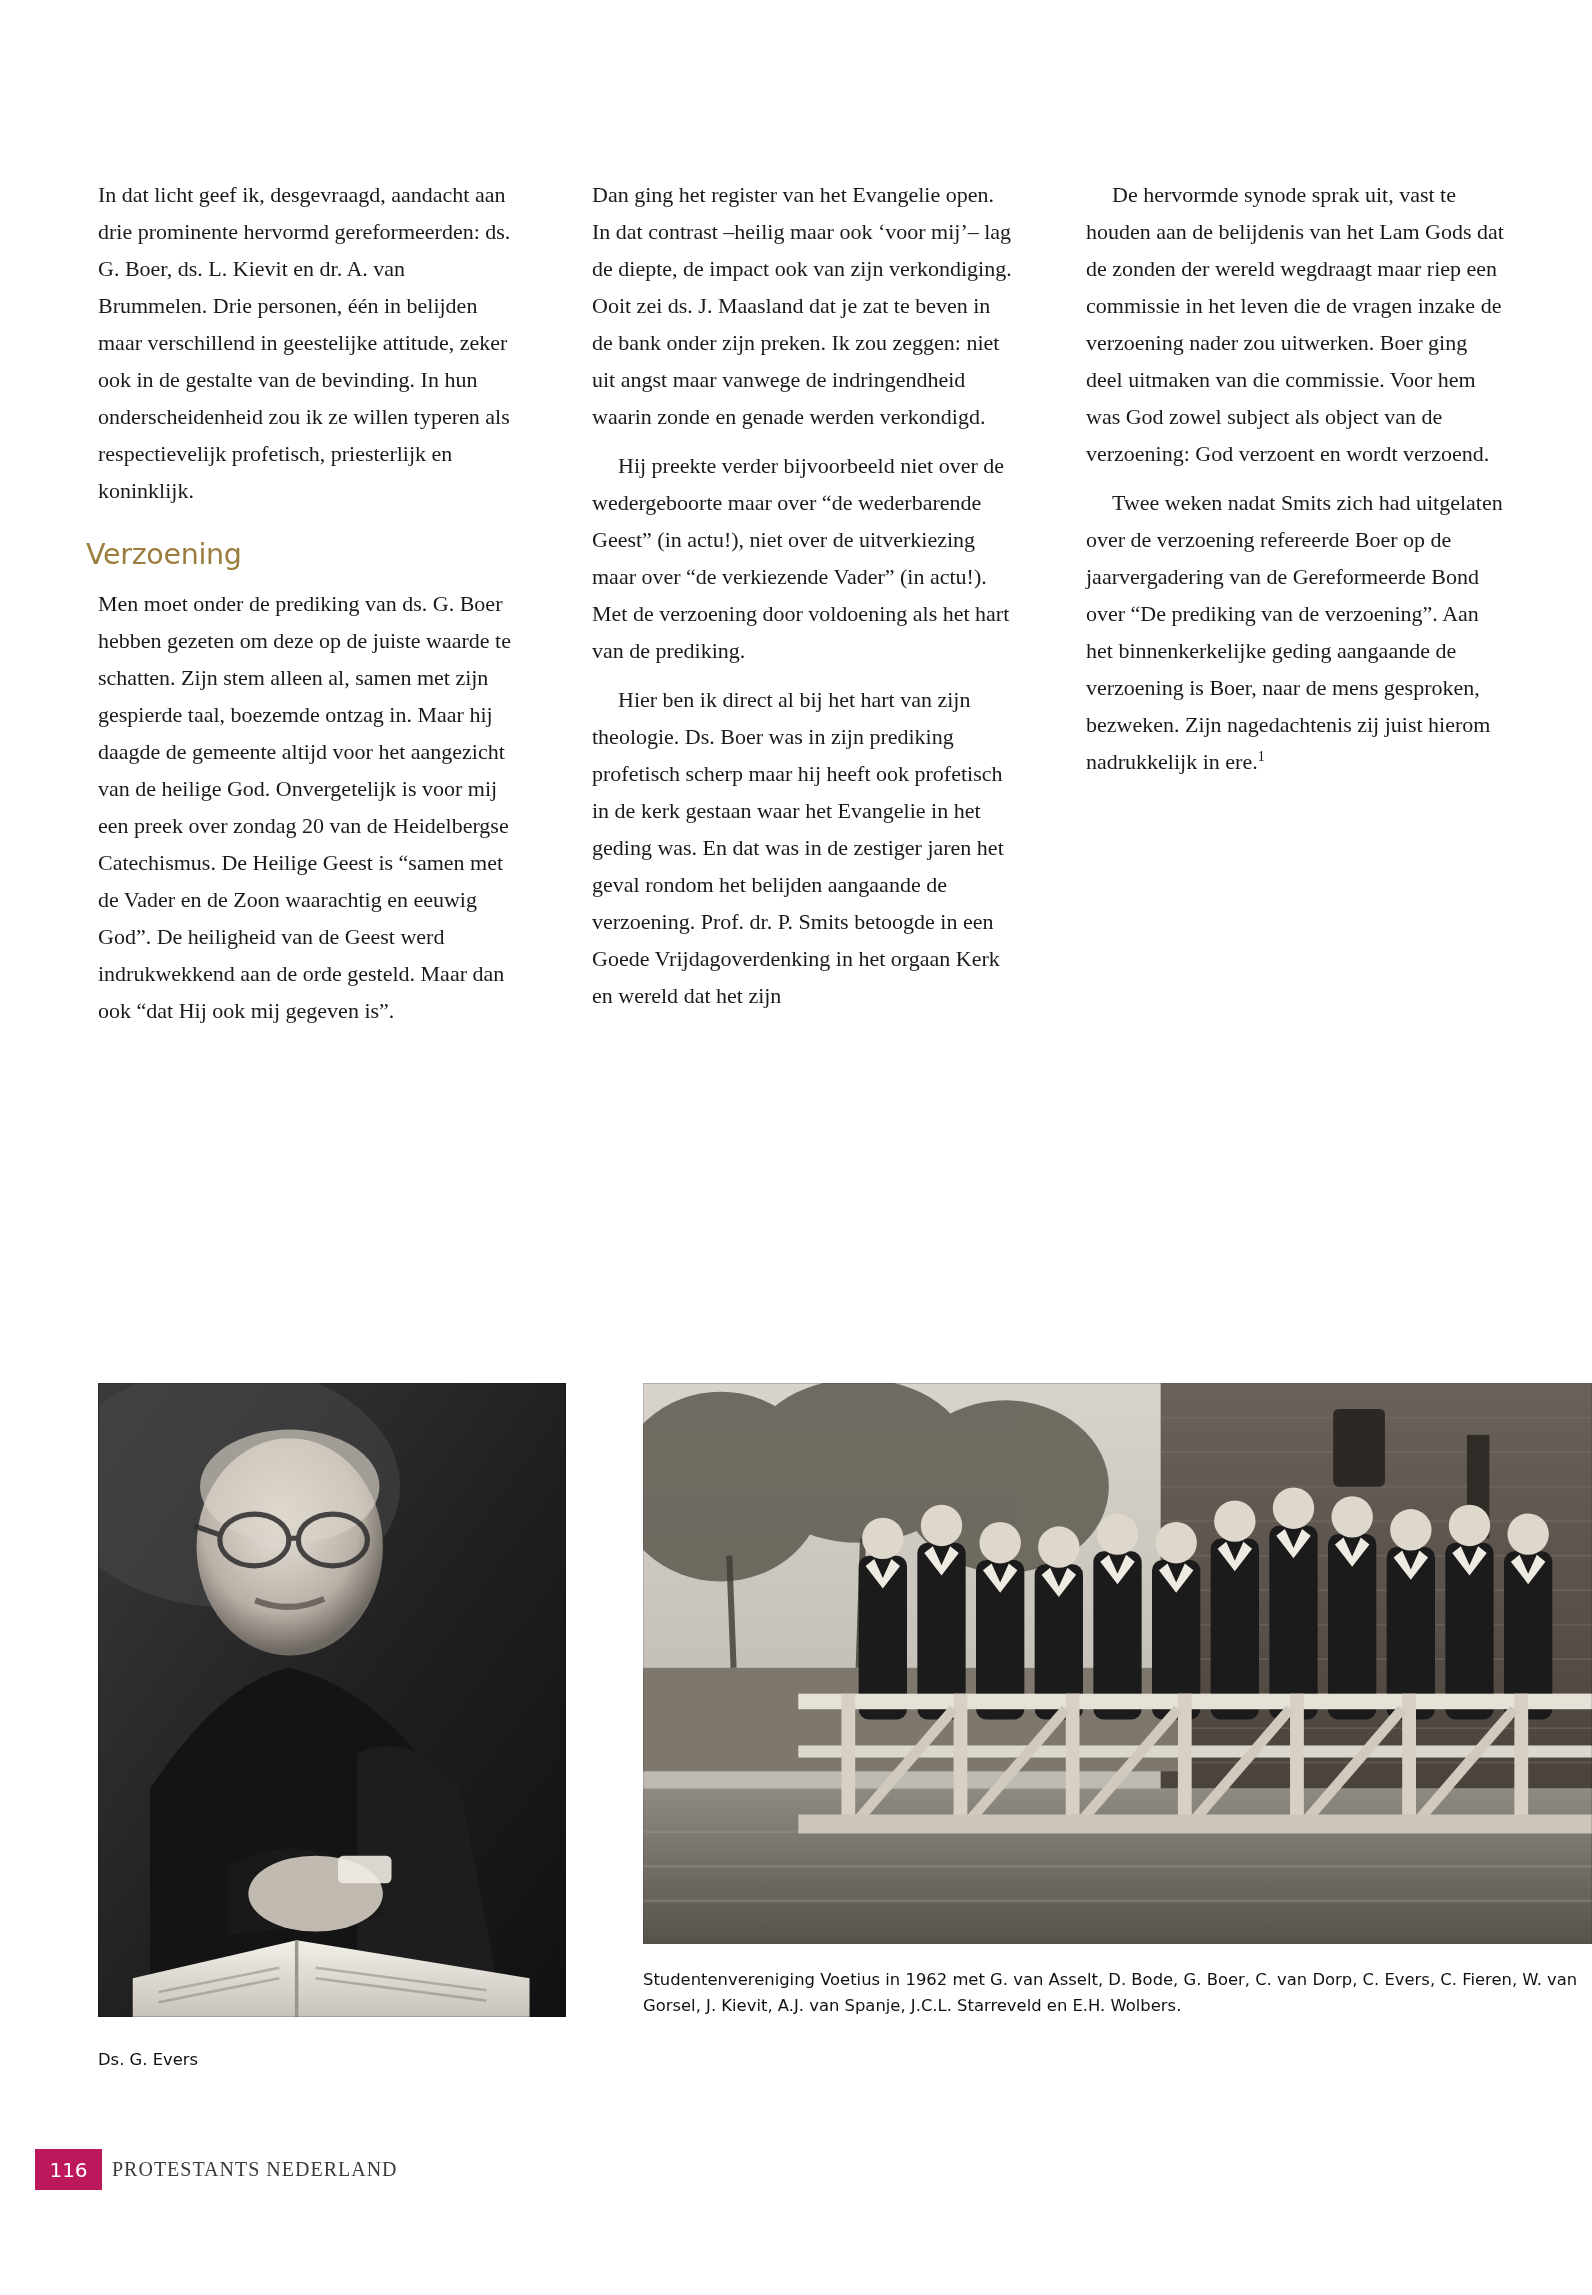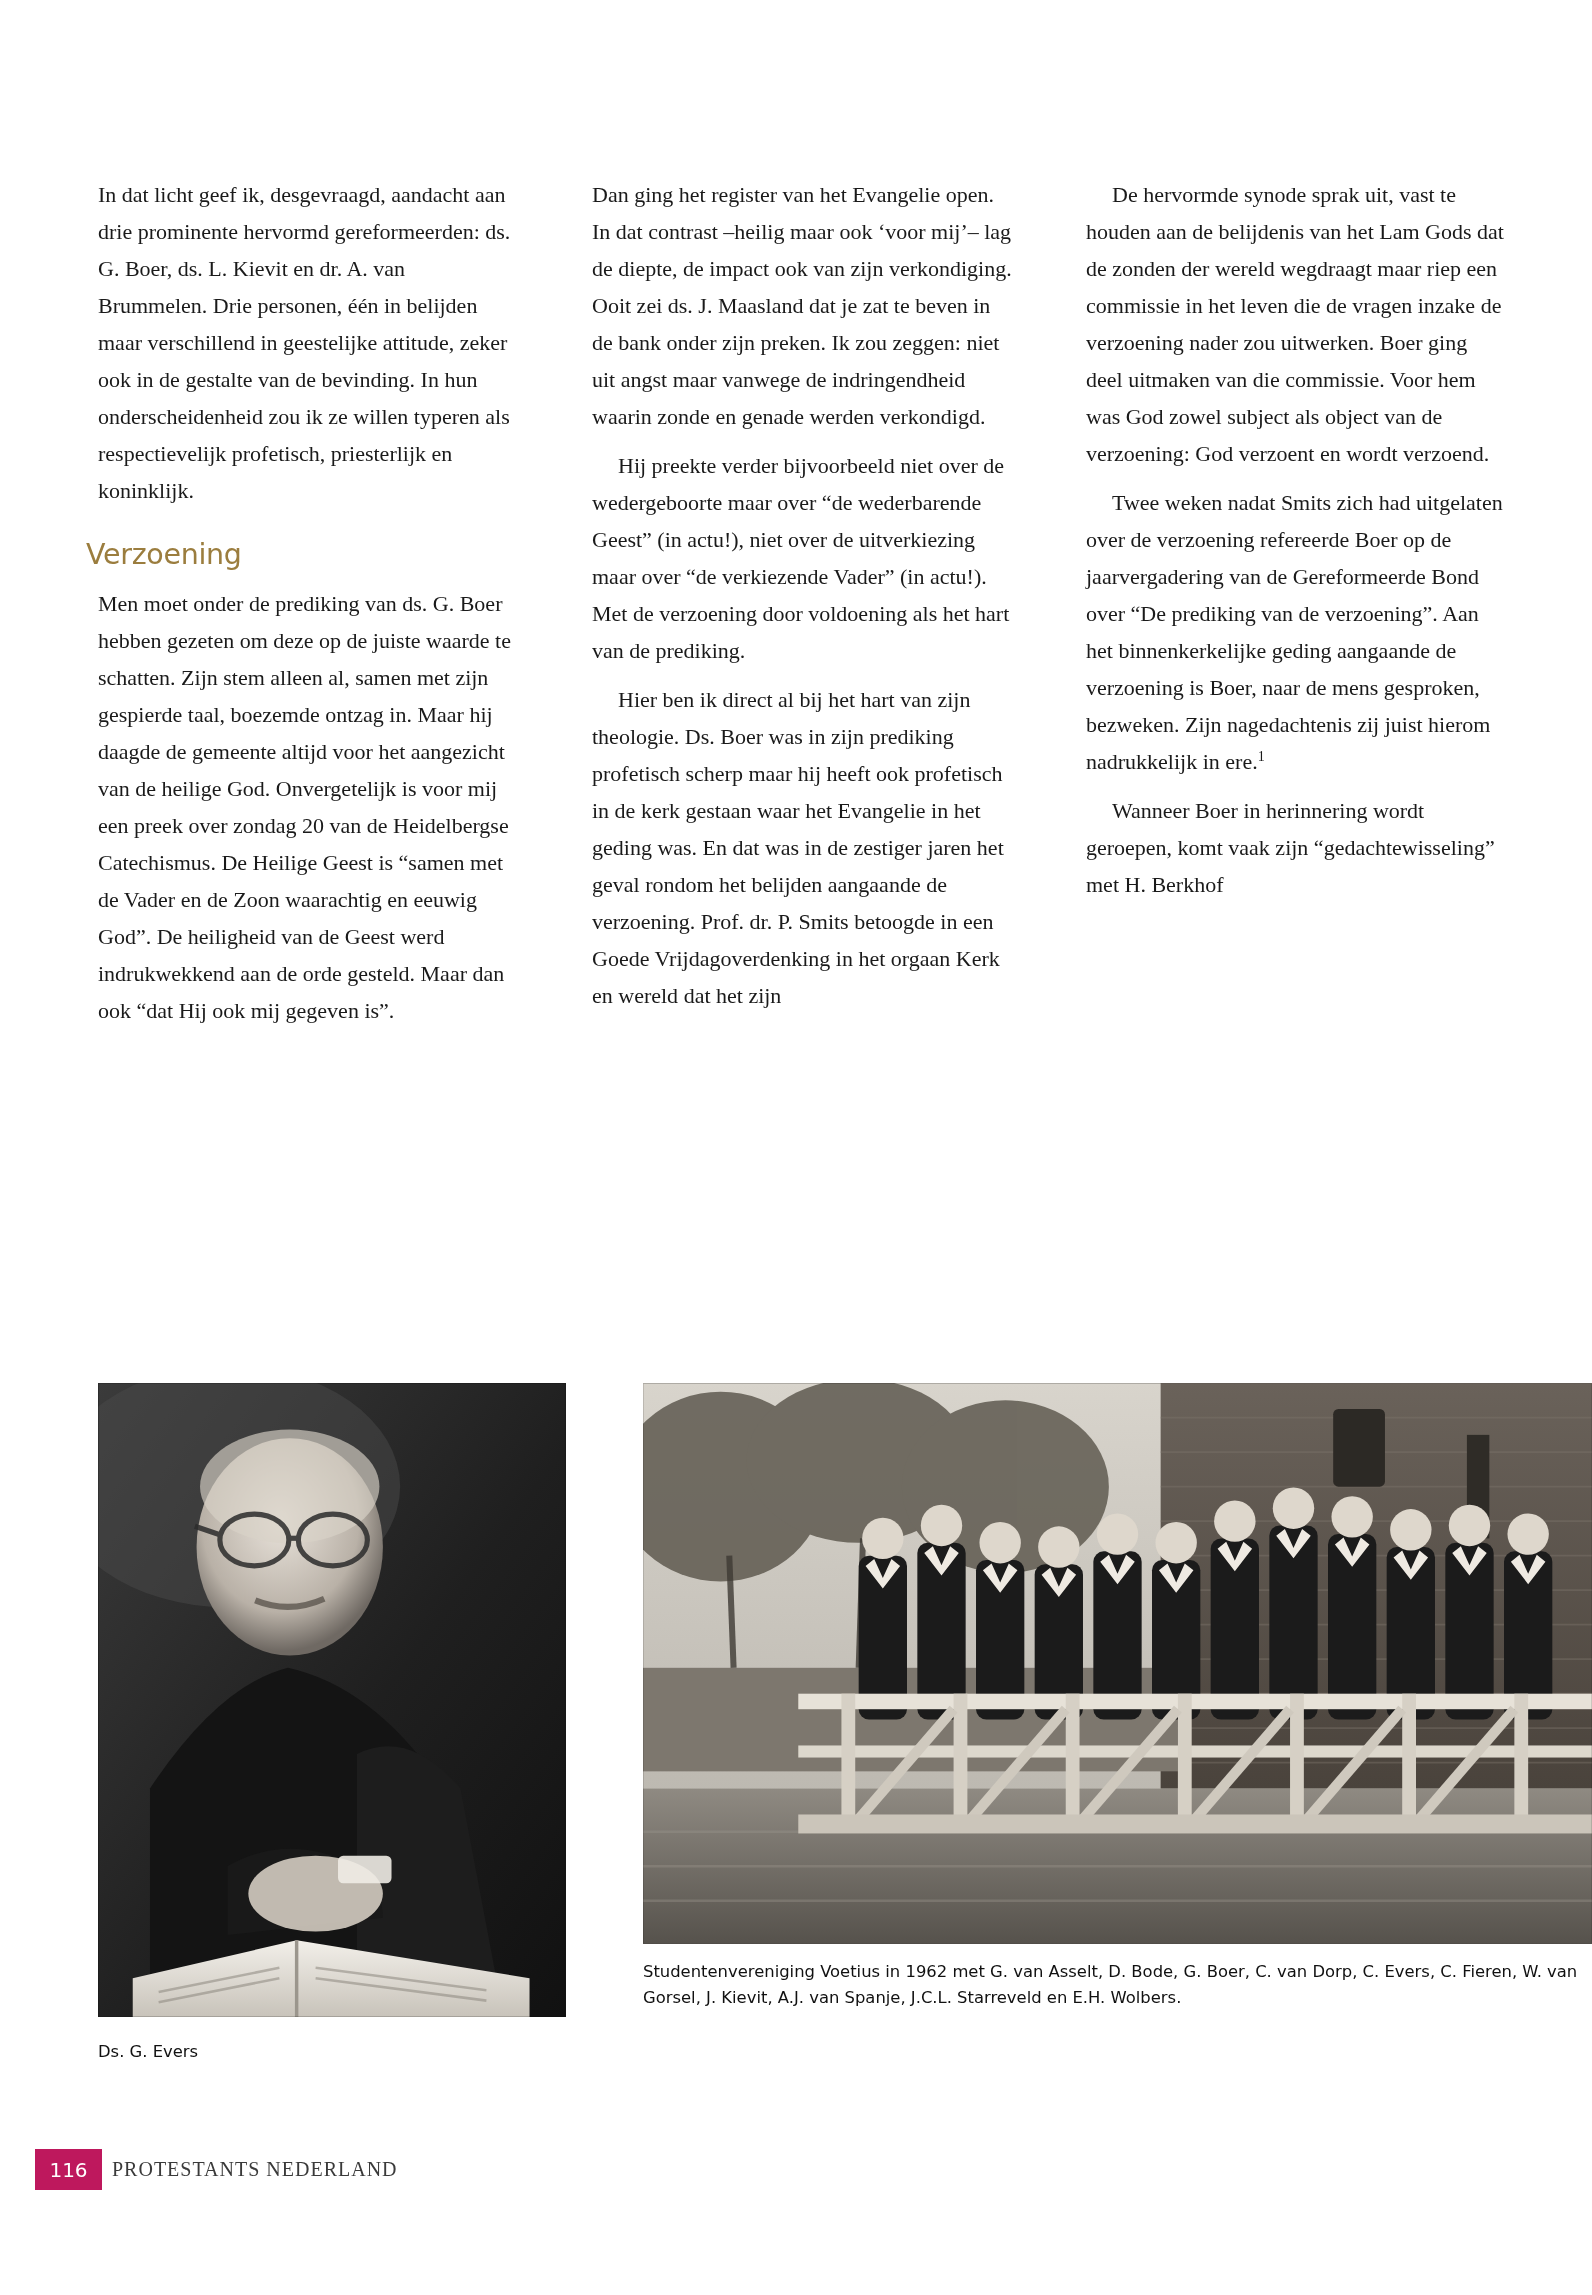--- a/index.html
+++ b/index.html
@@ -78,20 +78,21 @@
     height: 561px;
     overflow: hidden;
     background: #6d6a63;
   }
   .cap {
     position: absolute;
     font-family: "DejaVu Sans", sans-serif;
     font-size: 16.4px;
     line-height: 26px;
     color: #111;
+    margin-top: 8px;
   }
   .cap-left {
     left: 12px;
     top: 656px;
     width: 449px;
   }
   .cap-right {
     left: 557px;
     top: 576px;
     width: 941px;
@@ -149,21 +150,20 @@
       <p>Dan ging het register van het Evangelie open. In dat contrast –heilig maar ook ‘voor mij’– lag de diepte, de impact ook van zijn verkondiging. Ooit zei ds. J. Maasland dat je zat te beven in de bank onder zijn preken. Ik zou zeggen: niet uit angst maar vanwege de indringendheid waarin zonde en genade werden verkondigd.</p>
       <p class="indent"><span>Hij preekte verder bijvoorbeeld niet over de wedergeboorte maar over “de wederbarende Geest” (</span><span class="it">in actu!</span><span>), niet over de uitverkiezing maar over “de verkiezende Vader” (</span><span class="it">in actu!</span><span>). Met de verzoening door voldoening als het hart van de prediking.</span></p>
       <p class="indent"><span>Hier ben ik direct al bij het hart van zijn theologie. Ds. Boer was in zijn prediking profetisch scherp maar hij heeft ook profetisch in de kerk gestaan waar het Evangelie in het geding was. En dat was in de zestiger jaren het geval rondom het belijden aangaande de verzoening. Prof. dr. P. Smits betoogde in een Goede Vrijdagoverdenking in het orgaan </span><span class="it">Kerk en wereld</span><span> dat het zijn</span></p>
     </div>
 
     <div class="col">
       <p class="indent">De hervormde synode sprak uit, vast te houden aan de belijdenis van het Lam Gods dat de zonden der wereld wegdraagt maar riep een commissie in het leven die de vragen inzake de verzoening nader zou uitwerken. Boer ging deel uitmaken van die commissie. Voor hem was God zowel subject als object van de verzoening: God verzoent en wordt verzoend.</p>
       <p class="indent">
         <span>Twee weken nadat Smits zich had uitgelaten over de verzoening refereerde Boer op de jaarvergadering van de Gereformeerde Bond over “De prediking van de verzoening”. Aan het binnenkerkelijke geding aangaande de verzoening is Boer, naar de mens gesproken, bezweken. Zijn nagedachtenis zij juist hierom nadrukkelijk in ere.</span><sup>1</sup>
       </p>
-      <p class="indent">Wanneer Boer in herinnering wordt geroepen, komt vaak zijn “gedachtewisseling” met H. Berkhof</p>
     </div>
 
   </div>
 
   <div class="figures">
 
     <div class="fig-left">
       <svg width="468" height="634" viewBox="0 0 542 735" aria-hidden="true">
         <defs>
           <linearGradient id="bgL" x1="0" y1="0" x2="1" y2="1">

